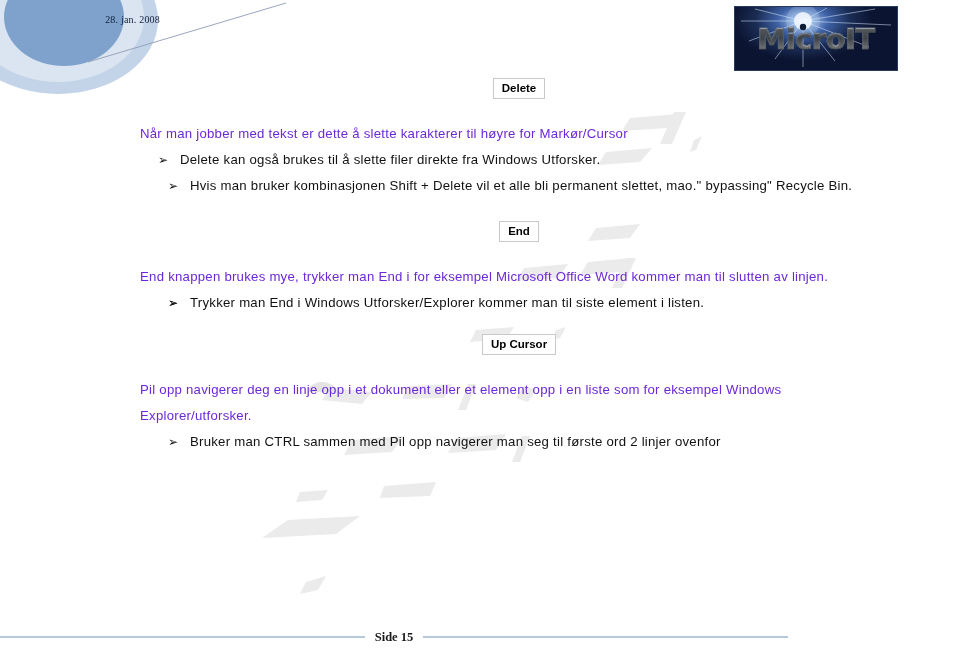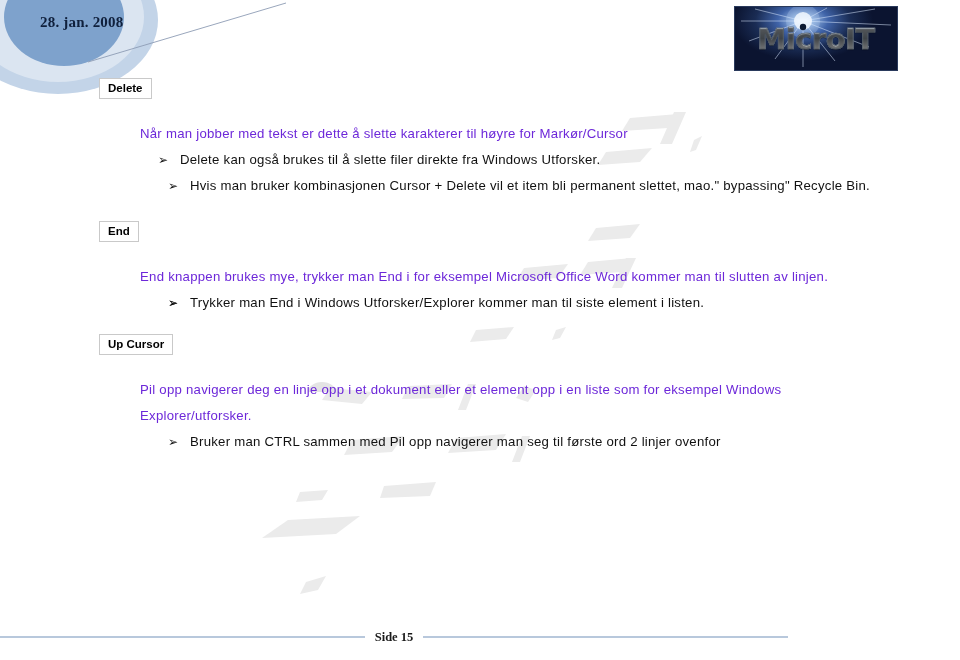--- a/index.html
+++ b/index.html
@@ -57,24 +57,24 @@
   .circ-inner {
     left: 46px; top: 22px;
     width: 120px; height: 98px;
     background: #7ea2cc;
   }
   .header-date {
     position: absolute;
     left: 40px;
     top: 14px;
     width: 120px;
-    text-align: left;
+    text-align: right;
     font-family: "Liberation Serif", serif;
-    font-weight: bold;
-    font-size: 15px;
+    font-weight: normal;
+    font-size: 10px;
     color: #10203c;
     letter-spacing: 0.2px;
     z-index: 4;
   }
   .diag-line {
     position: absolute;
     left: 80px;
     top: 0px;
     width: 220px;
     height: 70px;
@@ -142,21 +142,21 @@
     background: #ffffff;
     padding: 3px 8px 4px 8px;
     font-family: "Liberation Sans", sans-serif;
     font-weight: bold;
     font-size: 11.5px;
     line-height: 12px;
     color: #000000;
     box-shadow: 0 0 0 1px #ffffff inset;
   }
 
-  .badge-row { padding-left: 99px; }
+  .badge-row { padding-left: 78px; text-align: center; }
 
   .section { position: relative; }
 
   .para {
     font-family: "Liberation Sans", sans-serif;
     font-size: 13.2px;
     line-height: 26px;
     color: #6d28d9;
     letter-spacing: 0.25px;
   }
@@ -290,21 +290,21 @@
       <span class="key-badge">Delete</span>
     </div>
     <div style="height:22px"></div>
     <div class="para para-main">Når man jobber med tekst er dette å slette karakterer til høyre for Markør/Cursor</div>
     <div class="bullet indent2">
       <span class="bullet-glyph">➢</span>
       <span>Delete kan også brukes til å slette filer direkte fra Windows Utforsker.</span>
     </div>
     <div class="bullet">
       <span class="bullet-glyph">➢</span>
-      <span>Hvis man bruker kombinasjonen Cursor + Delete vil et item bli permanent slettet, mao." bypassing" Recycle Bin.</span>
+      <span>Hvis man bruker kombinasjonen Shift + Delete vil et alle bli permanent slettet, mao." bypassing" Recycle Bin.</span>
     </div>
   </div>
 
   <div style="height:22px"></div>
 
   <div class="section">
     <div class="badge-row">
       <span class="key-badge">End</span>
     </div>
     <div style="height:22px"></div>

